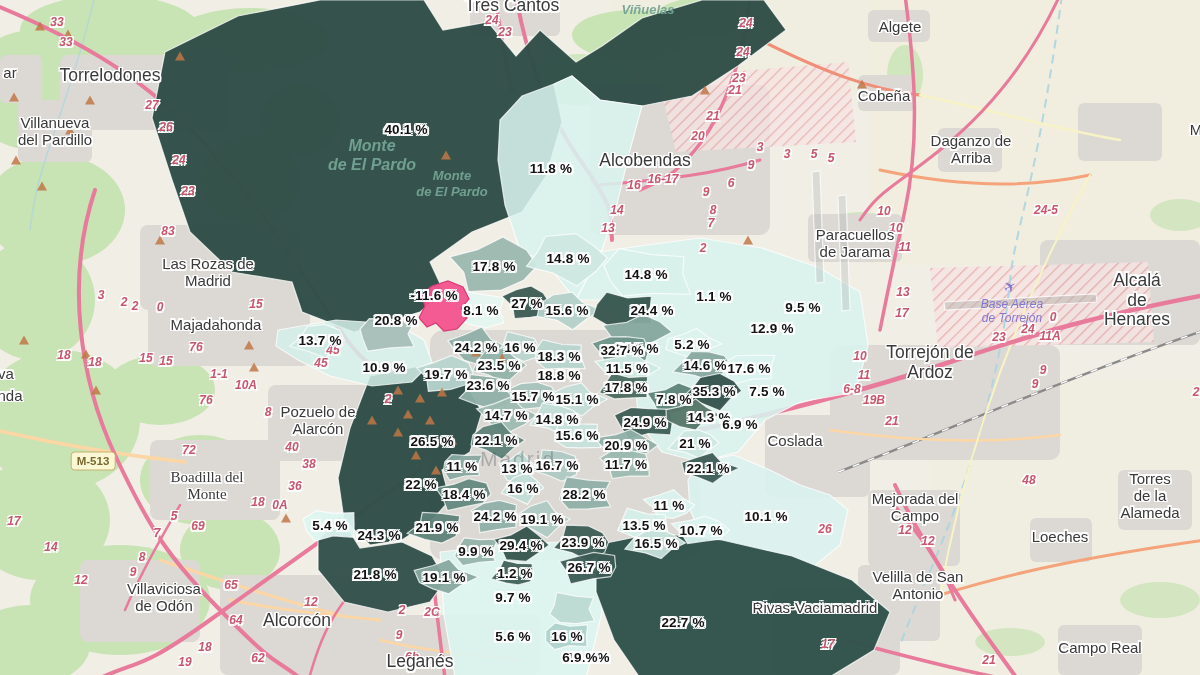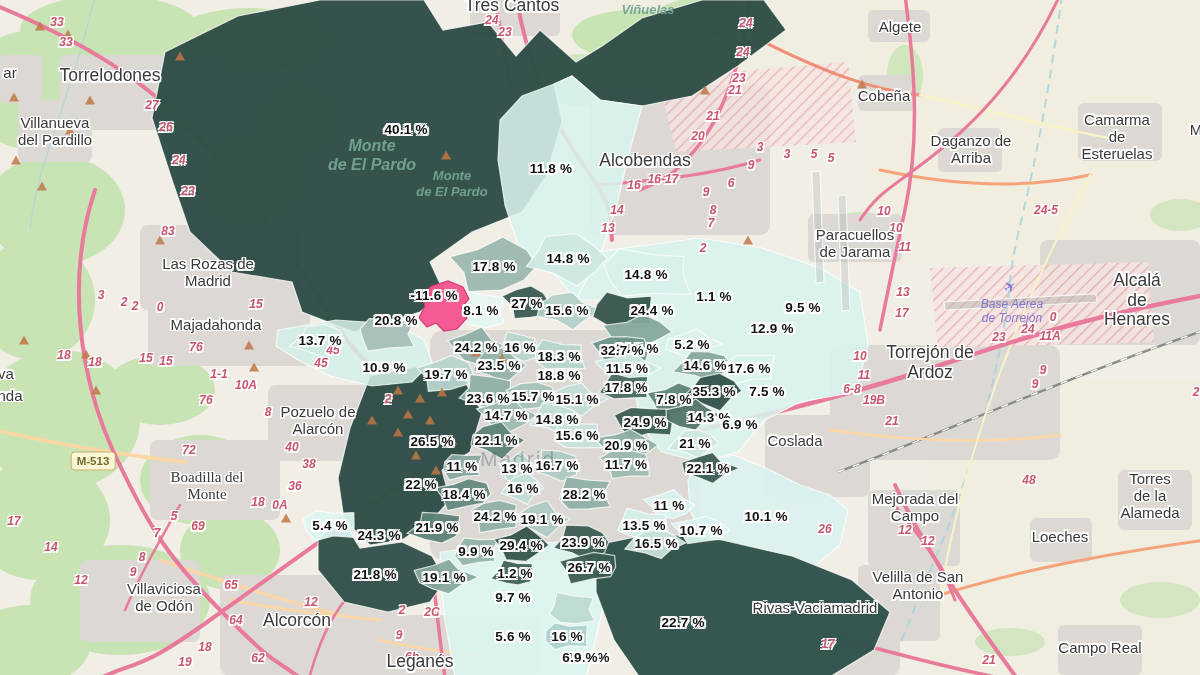--- a/index.html
+++ b/index.html
@@ -356,22 +356,20 @@
       <div class="badge" style="left: 93px; top: 461px;">M-513</div>
       <div class="plane" style="left: 1010px; top: 287px;">✈</div>
       <div class="lbl aero" style="left: 1012px; top: 311px;">Base Aérea
 de Torrejón</div>
       <div class="lbl city big" style="left: 110px; top: 76px;">Torrelodones</div>
       <div class="lbl city big" style="left: 512px; top: 6px;">Tres Cantos</div>
       <div class="lbl city" style="left: 900px; top: 27px;">Algete</div>
       <div class="lbl city" style="left: 884px; top: 96px;">Cobeña</div>
       <div class="lbl city" style="left: 971px; top: 150px;">Daganzo de
 Arriba</div>
-      <div class="lbl city" style="left: 1117px; top: 137px;">Camarma de
-Esteruelas</div>
       <div class="lbl city big" style="left: 645px; top: 161px;">Alcobendas</div>
       <div class="lbl city" style="left: 855px; top: 244px;">Paracuellos
 de Jarama</div>
       <div class="lbl city" style="left: 55px; top: 132px;">Villanueva
 del Pardillo</div>
       <div class="lbl city" style="left: 208px; top: 273px;">Las Rozas de
 Madrid</div>
       <div class="lbl city" style="left: 216px; top: 325px;">Majadahonda</div>
       <div class="lbl city" style="left: 318px; top: 421px;">Pozuelo de
 Alarcón</div>
@@ -419,21 +417,21 @@
       <div class="lbl pct" style="left: 622px; top: 350px;">32.7 %</div>
       <div class="lbl pct" style="left: 692px; top: 344px;">5.2 %</div>
       <div class="lbl pct" style="left: 384px; top: 367px;">10.9 %</div>
       <div class="lbl pct" style="left: 446px; top: 374px;">19.7 %</div>
       <div class="lbl pct" style="left: 499px; top: 365px;">23.5 %</div>
       <div class="lbl pct" style="left: 559px; top: 356px;">18.3 %</div>
       <div class="lbl pct" style="left: 627px; top: 368px;">11.5 %</div>
       <div class="lbl pct" style="left: 705px; top: 365px;">14.6 %</div>
       <div class="lbl pct" style="left: 749px; top: 368px;">17.6 %</div>
       <div class="lbl pct" style="left: 559px; top: 375px;">18.8 %</div>
-      <div class="lbl pct" style="left: 488px; top: 398px;">23.6 %</div>
+      <div class="lbl pct" style="left: 488px; top: 385px;">23.6 %</div>
       <div class="lbl pct" style="left: 533px; top: 396px;">15.7 %</div>
       <div class="lbl pct" style="left: 577px; top: 399px;">15.1 %</div>
       <div class="lbl pct" style="left: 626px; top: 387px;">17.8 %</div>
       <div class="lbl pct" style="left: 674px; top: 399px;">7.8 %</div>
       <div class="lbl pct" style="left: 714px; top: 391px;">35.3 %</div>
       <div class="lbl pct" style="left: 767px; top: 391px;">7.5 %</div>
       <div class="lbl pct" style="left: 506px; top: 415px;">14.7 %</div>
       <div class="lbl pct" style="left: 557px; top: 419px;">14.8 %</div>
       <div class="lbl pct" style="left: 645px; top: 422px;">24.9 %</div>
       <div class="lbl pct" style="left: 691px; top: 417px; padding-left: 36px;">14.3 %</div>

